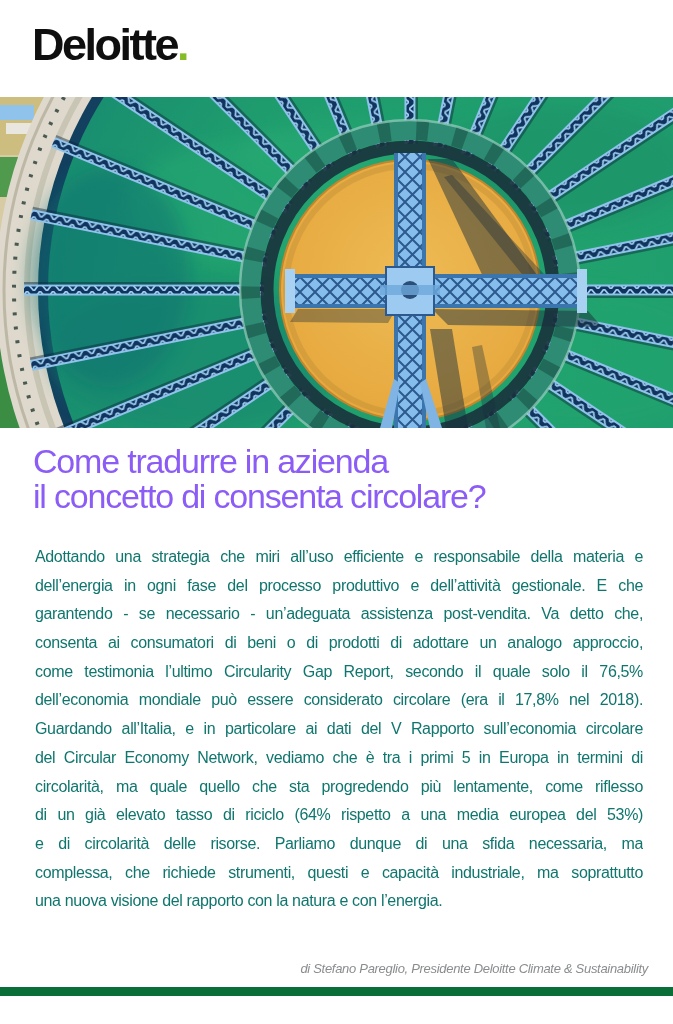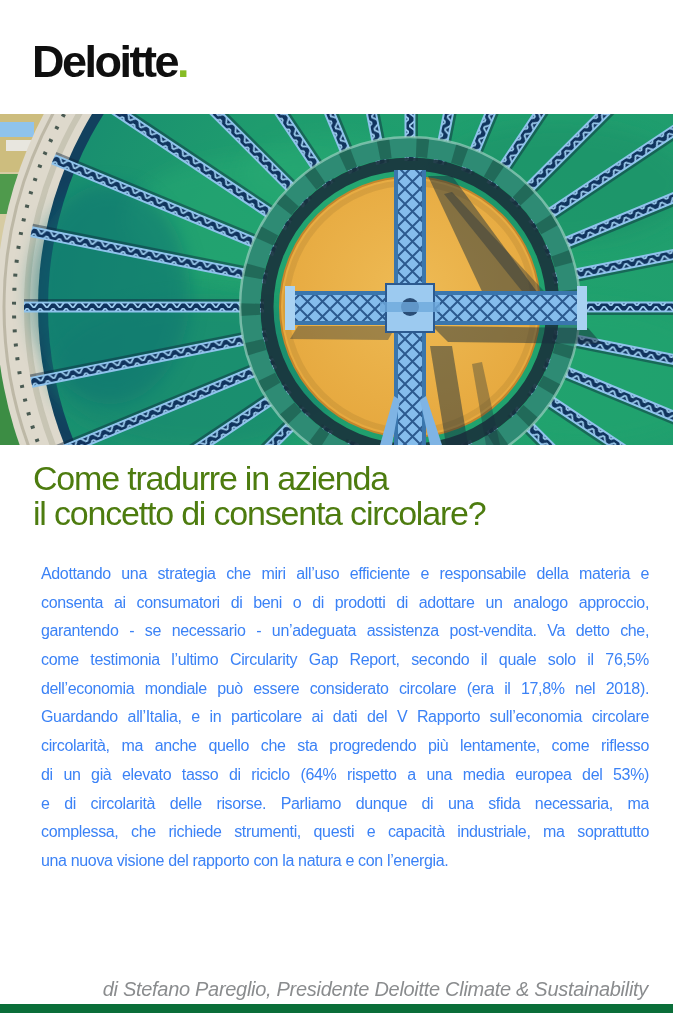--- a/index.html
+++ b/index.html
@@ -5,21 +5,21 @@
   * { margin: 0; padding: 0; box-sizing: border-box; }
   html, body { background: #ffffff; }
   body { font-family: "Liberation Sans", "DejaVu Sans", sans-serif; }
 
   .page {
     position: relative;
     width: 673px;
     height: 996px;
     background: #ffffff;
     overflow: hidden;
-    margin: 17px auto;
+    margin: 0 auto;
   }
 
   
   .logo {
     position: absolute;
     left: 32px;
     top: 20px;
     font-size: 45px;
     font-weight: bold;
     letter-spacing: -2.5px;
@@ -37,54 +37,54 @@
     height: 331px;
     overflow: hidden;
   }
   .hero svg { display: block; }
 
   
   .headline {
     position: absolute;
     left: 33px;
     top: 444px;
-    color: #4d7c0f;
+    color: #8b5cf6;
     font-size: 34px;
     font-weight: 400;
     letter-spacing: -1.2px;
     line-height: 35px;
   }
 
   
   .article {
     position: absolute;
-    left: 41px;
+    left: 35px;
     top: 543px;
     width: 608px;
-    color: #3b82f6;
+    color: #0f766e;
     font-size: 16px;
     letter-spacing: -0.35px;
     line-height: 28.7px;
   }
   .article-line {
     text-align: justify;
     text-align-last: justify;
     white-space: normal;
     overflow: hidden;
     max-height: 28.7px;
   }
   .article-line.last { text-align-last: left; }
 
   
   .byline {
     position: absolute;
     right: 25px;
     top: 961px;
     color: #8a8c8e;
-    font-size: 20px;
+    font-size: 13px;
     font-style: italic;
     letter-spacing: -0.3px;
     text-align: right;
   }
 
   
   .footer-bar {
     position: absolute;
     left: 0;
     bottom: 0;
@@ -233,26 +233,28 @@
     </svg>
   </figure>
 
   <h1 class="headline">
     <div>Come tradurre in azienda</div>
     <div>il concetto di consenta circolare?</div>
   </h1>
 
   <div class="article">
       <div class="article-line">Adottando una strategia che miri all’uso efficiente e responsabile della materia e</div>
+      <div class="article-line">dell’energia in ogni fase del processo produttivo e dell’attività gestionale. E che</div>
+      <div class="article-line">garantendo - se necessario - un’adeguata assistenza post-vendita. Va detto che,</div>
       <div class="article-line">consenta ai consumatori di beni o di prodotti di adottare un analogo approccio,</div>
-      <div class="article-line">garantendo - se necessario - un’adeguata assistenza post-vendita. Va detto che,</div>
       <div class="article-line">come testimonia l’ultimo Circularity Gap Report, secondo il quale solo il 76,5%</div>
       <div class="article-line">dell’economia mondiale può essere considerato circolare (era il 17,8% nel 2018).</div>
       <div class="article-line">Guardando all’Italia, e in particolare ai dati del V Rapporto sull’economia circolare</div>
-      <div class="article-line">circolarità, ma anche quello che sta progredendo più lentamente, come riflesso</div>
+      <div class="article-line">del Circular Economy Network, vediamo che è tra i primi 5 in Europa in termini di</div>
+      <div class="article-line">circolarità, ma quale quello che sta progredendo più lentamente, come riflesso</div>
       <div class="article-line">di un già elevato tasso di riciclo (64% rispetto a una media europea del 53%)</div>
       <div class="article-line">e di circolarità delle risorse. Parliamo dunque di una sfida necessaria, ma</div>
       <div class="article-line">complessa, che richiede strumenti, questi e capacità industriale, ma soprattutto</div>
       <div class="article-line last">una nuova visione del rapporto con la natura e con l’energia.</div>
     </div>
 
   <div class="byline">di Stefano Pareglio, Presidente Deloitte Climate &amp; Sustainability</div>
 
   <div class="footer-bar"></div>
 

